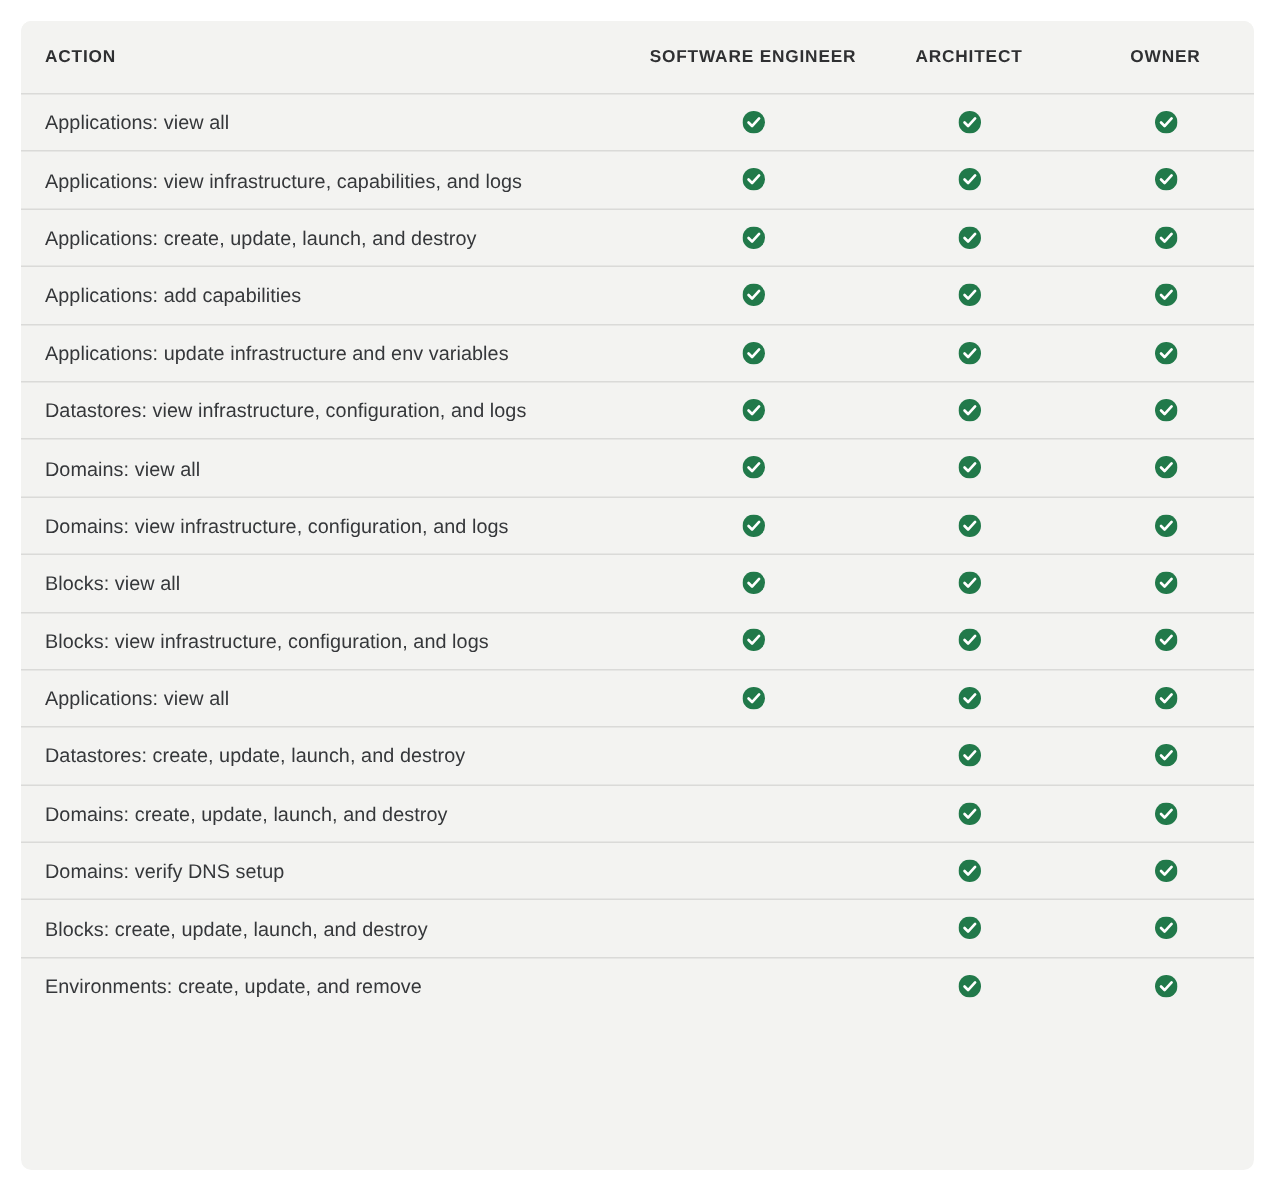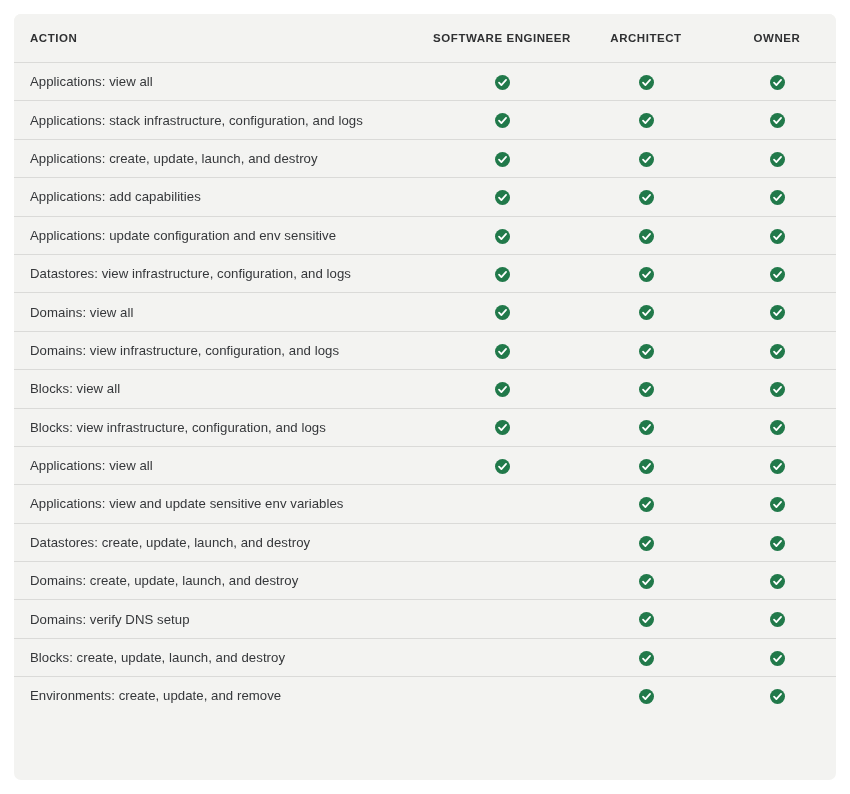--- a/index.html
+++ b/index.html
@@ -146,21 +146,21 @@
             <td class="cell-role"><span class="check-icon"><svg width="15" height="15" viewBox="0 0 16 16" xmlns="http://www.w3.org/2000/svg">
                   <circle cx="8" cy="8" r="8" fill="#21794a"></circle>
                   <path d="M4.3 8.2 L6.8 10.7 L11.8 5.3" fill="none" stroke="#ffffff" stroke-width="1.9" stroke-linecap="round" stroke-linejoin="round"></path>
                 </svg></span></td>
             <td class="cell-role"><span class="check-icon"><svg width="15" height="15" viewBox="0 0 16 16" xmlns="http://www.w3.org/2000/svg">
                   <circle cx="8" cy="8" r="8" fill="#21794a"></circle>
                   <path d="M4.3 8.2 L6.8 10.7 L11.8 5.3" fill="none" stroke="#ffffff" stroke-width="1.9" stroke-linecap="round" stroke-linejoin="round"></path>
                 </svg></span></td>
           </tr>
           <tr>
-            <td class="cell-action">Applications: stack infrastructure, configuration, and logs</td>
+            <td class="cell-action">Applications: view infrastructure, capabilities, and logs</td>
             <td class="cell-role"><span class="check-icon"><svg width="15" height="15" viewBox="0 0 16 16" xmlns="http://www.w3.org/2000/svg">
                   <circle cx="8" cy="8" r="8" fill="#21794a"></circle>
                   <path d="M4.3 8.2 L6.8 10.7 L11.8 5.3" fill="none" stroke="#ffffff" stroke-width="1.9" stroke-linecap="round" stroke-linejoin="round"></path>
                 </svg></span></td>
             <td class="cell-role"><span class="check-icon"><svg width="15" height="15" viewBox="0 0 16 16" xmlns="http://www.w3.org/2000/svg">
                   <circle cx="8" cy="8" r="8" fill="#21794a"></circle>
                   <path d="M4.3 8.2 L6.8 10.7 L11.8 5.3" fill="none" stroke="#ffffff" stroke-width="1.9" stroke-linecap="round" stroke-linejoin="round"></path>
                 </svg></span></td>
             <td class="cell-role"><span class="check-icon"><svg width="15" height="15" viewBox="0 0 16 16" xmlns="http://www.w3.org/2000/svg">
                   <circle cx="8" cy="8" r="8" fill="#21794a"></circle>
@@ -191,21 +191,21 @@
             <td class="cell-role"><span class="check-icon"><svg width="15" height="15" viewBox="0 0 16 16" xmlns="http://www.w3.org/2000/svg">
                   <circle cx="8" cy="8" r="8" fill="#21794a"></circle>
                   <path d="M4.3 8.2 L6.8 10.7 L11.8 5.3" fill="none" stroke="#ffffff" stroke-width="1.9" stroke-linecap="round" stroke-linejoin="round"></path>
                 </svg></span></td>
             <td class="cell-role"><span class="check-icon"><svg width="15" height="15" viewBox="0 0 16 16" xmlns="http://www.w3.org/2000/svg">
                   <circle cx="8" cy="8" r="8" fill="#21794a"></circle>
                   <path d="M4.3 8.2 L6.8 10.7 L11.8 5.3" fill="none" stroke="#ffffff" stroke-width="1.9" stroke-linecap="round" stroke-linejoin="round"></path>
                 </svg></span></td>
           </tr>
           <tr>
-            <td class="cell-action">Applications: update configuration and env sensitive</td>
+            <td class="cell-action">Applications: update infrastructure and env variables</td>
             <td class="cell-role"><span class="check-icon"><svg width="15" height="15" viewBox="0 0 16 16" xmlns="http://www.w3.org/2000/svg">
                   <circle cx="8" cy="8" r="8" fill="#21794a"></circle>
                   <path d="M4.3 8.2 L6.8 10.7 L11.8 5.3" fill="none" stroke="#ffffff" stroke-width="1.9" stroke-linecap="round" stroke-linejoin="round"></path>
                 </svg></span></td>
             <td class="cell-role"><span class="check-icon"><svg width="15" height="15" viewBox="0 0 16 16" xmlns="http://www.w3.org/2000/svg">
                   <circle cx="8" cy="8" r="8" fill="#21794a"></circle>
                   <path d="M4.3 8.2 L6.8 10.7 L11.8 5.3" fill="none" stroke="#ffffff" stroke-width="1.9" stroke-linecap="round" stroke-linejoin="round"></path>
                 </svg></span></td>
             <td class="cell-role"><span class="check-icon"><svg width="15" height="15" viewBox="0 0 16 16" xmlns="http://www.w3.org/2000/svg">
                   <circle cx="8" cy="8" r="8" fill="#21794a"></circle>
@@ -286,32 +286,20 @@
                   <circle cx="8" cy="8" r="8" fill="#21794a"></circle>
                   <path d="M4.3 8.2 L6.8 10.7 L11.8 5.3" fill="none" stroke="#ffffff" stroke-width="1.9" stroke-linecap="round" stroke-linejoin="round"></path>
                 </svg></span></td>
           </tr>
           <tr>
             <td class="cell-action">Applications: view all</td>
             <td class="cell-role"><span class="check-icon"><svg width="15" height="15" viewBox="0 0 16 16" xmlns="http://www.w3.org/2000/svg">
                   <circle cx="8" cy="8" r="8" fill="#21794a"></circle>
                   <path d="M4.3 8.2 L6.8 10.7 L11.8 5.3" fill="none" stroke="#ffffff" stroke-width="1.9" stroke-linecap="round" stroke-linejoin="round"></path>
                 </svg></span></td>
-            <td class="cell-role"><span class="check-icon"><svg width="15" height="15" viewBox="0 0 16 16" xmlns="http://www.w3.org/2000/svg">
-                  <circle cx="8" cy="8" r="8" fill="#21794a"></circle>
-                  <path d="M4.3 8.2 L6.8 10.7 L11.8 5.3" fill="none" stroke="#ffffff" stroke-width="1.9" stroke-linecap="round" stroke-linejoin="round"></path>
-                </svg></span></td>
-            <td class="cell-role"><span class="check-icon"><svg width="15" height="15" viewBox="0 0 16 16" xmlns="http://www.w3.org/2000/svg">
-                  <circle cx="8" cy="8" r="8" fill="#21794a"></circle>
-                  <path d="M4.3 8.2 L6.8 10.7 L11.8 5.3" fill="none" stroke="#ffffff" stroke-width="1.9" stroke-linecap="round" stroke-linejoin="round"></path>
-                </svg></span></td>
-          </tr>
-          <tr>
-            <td class="cell-action">Applications: view and update sensitive env variables</td>
-            <td class="cell-role"><span class="empty-cell"></span></td>
             <td class="cell-role"><span class="check-icon"><svg width="15" height="15" viewBox="0 0 16 16" xmlns="http://www.w3.org/2000/svg">
                   <circle cx="8" cy="8" r="8" fill="#21794a"></circle>
                   <path d="M4.3 8.2 L6.8 10.7 L11.8 5.3" fill="none" stroke="#ffffff" stroke-width="1.9" stroke-linecap="round" stroke-linejoin="round"></path>
                 </svg></span></td>
             <td class="cell-role"><span class="check-icon"><svg width="15" height="15" viewBox="0 0 16 16" xmlns="http://www.w3.org/2000/svg">
                   <circle cx="8" cy="8" r="8" fill="#21794a"></circle>
                   <path d="M4.3 8.2 L6.8 10.7 L11.8 5.3" fill="none" stroke="#ffffff" stroke-width="1.9" stroke-linecap="round" stroke-linejoin="round"></path>
                 </svg></span></td>
           </tr>
           <tr>

